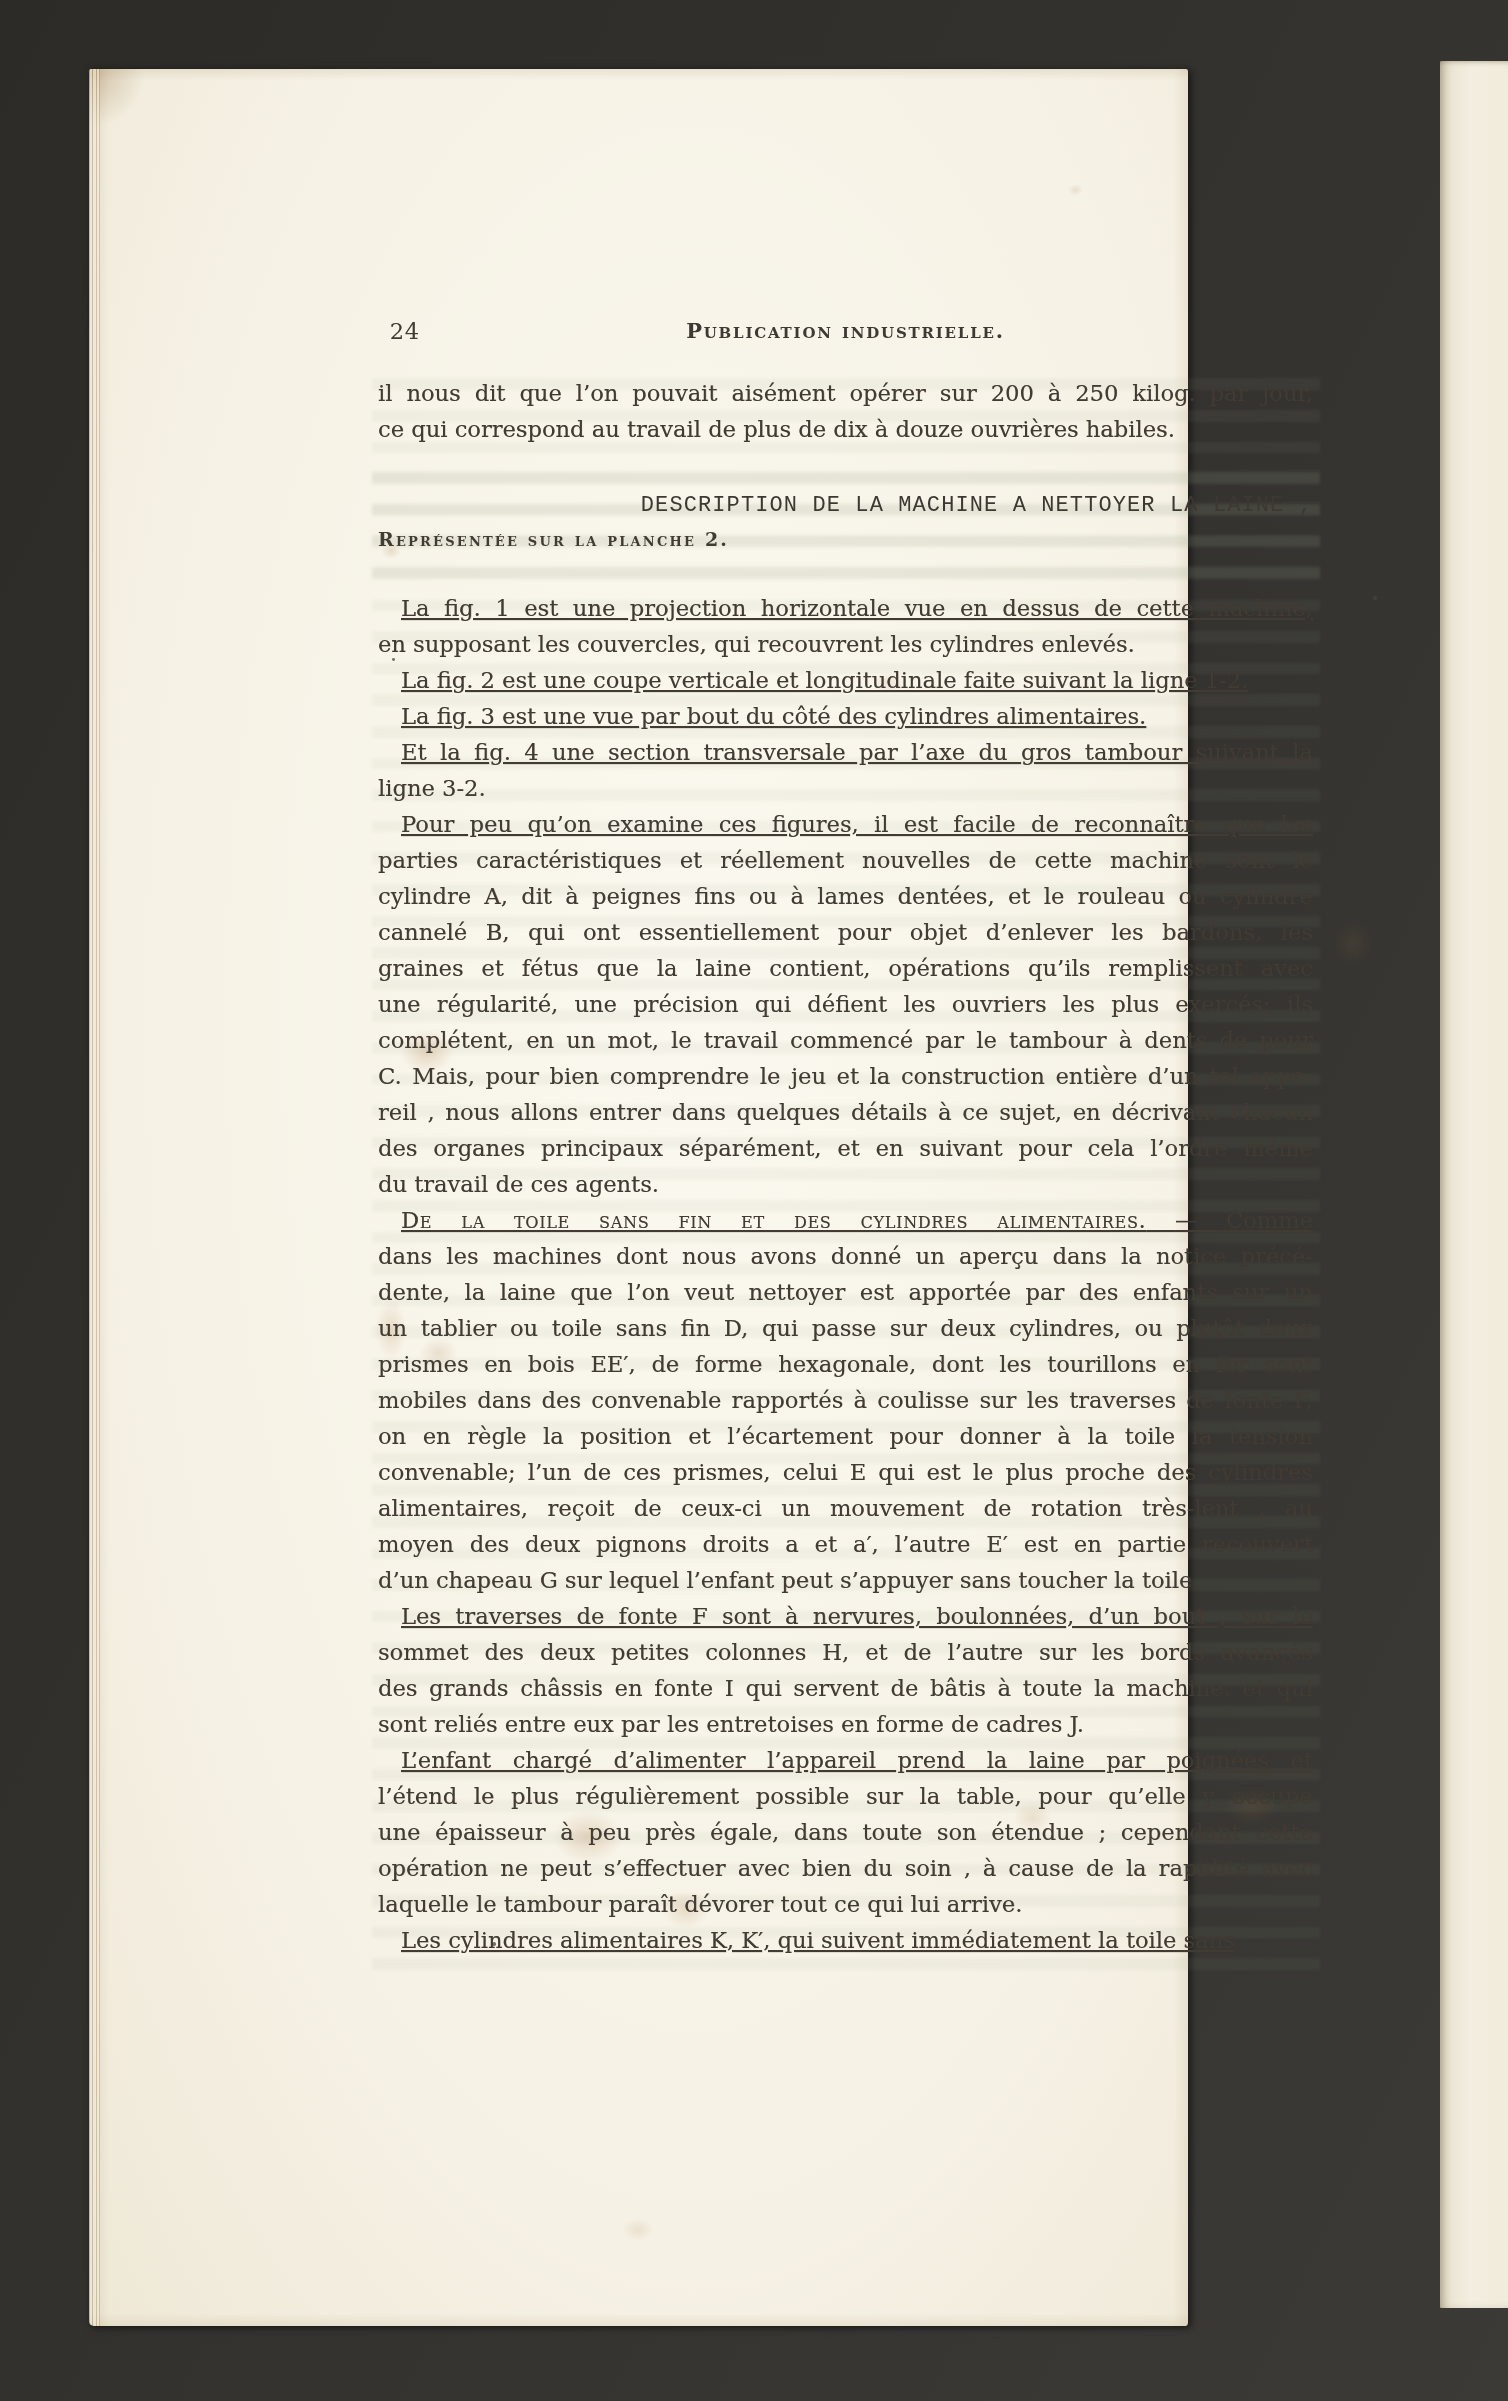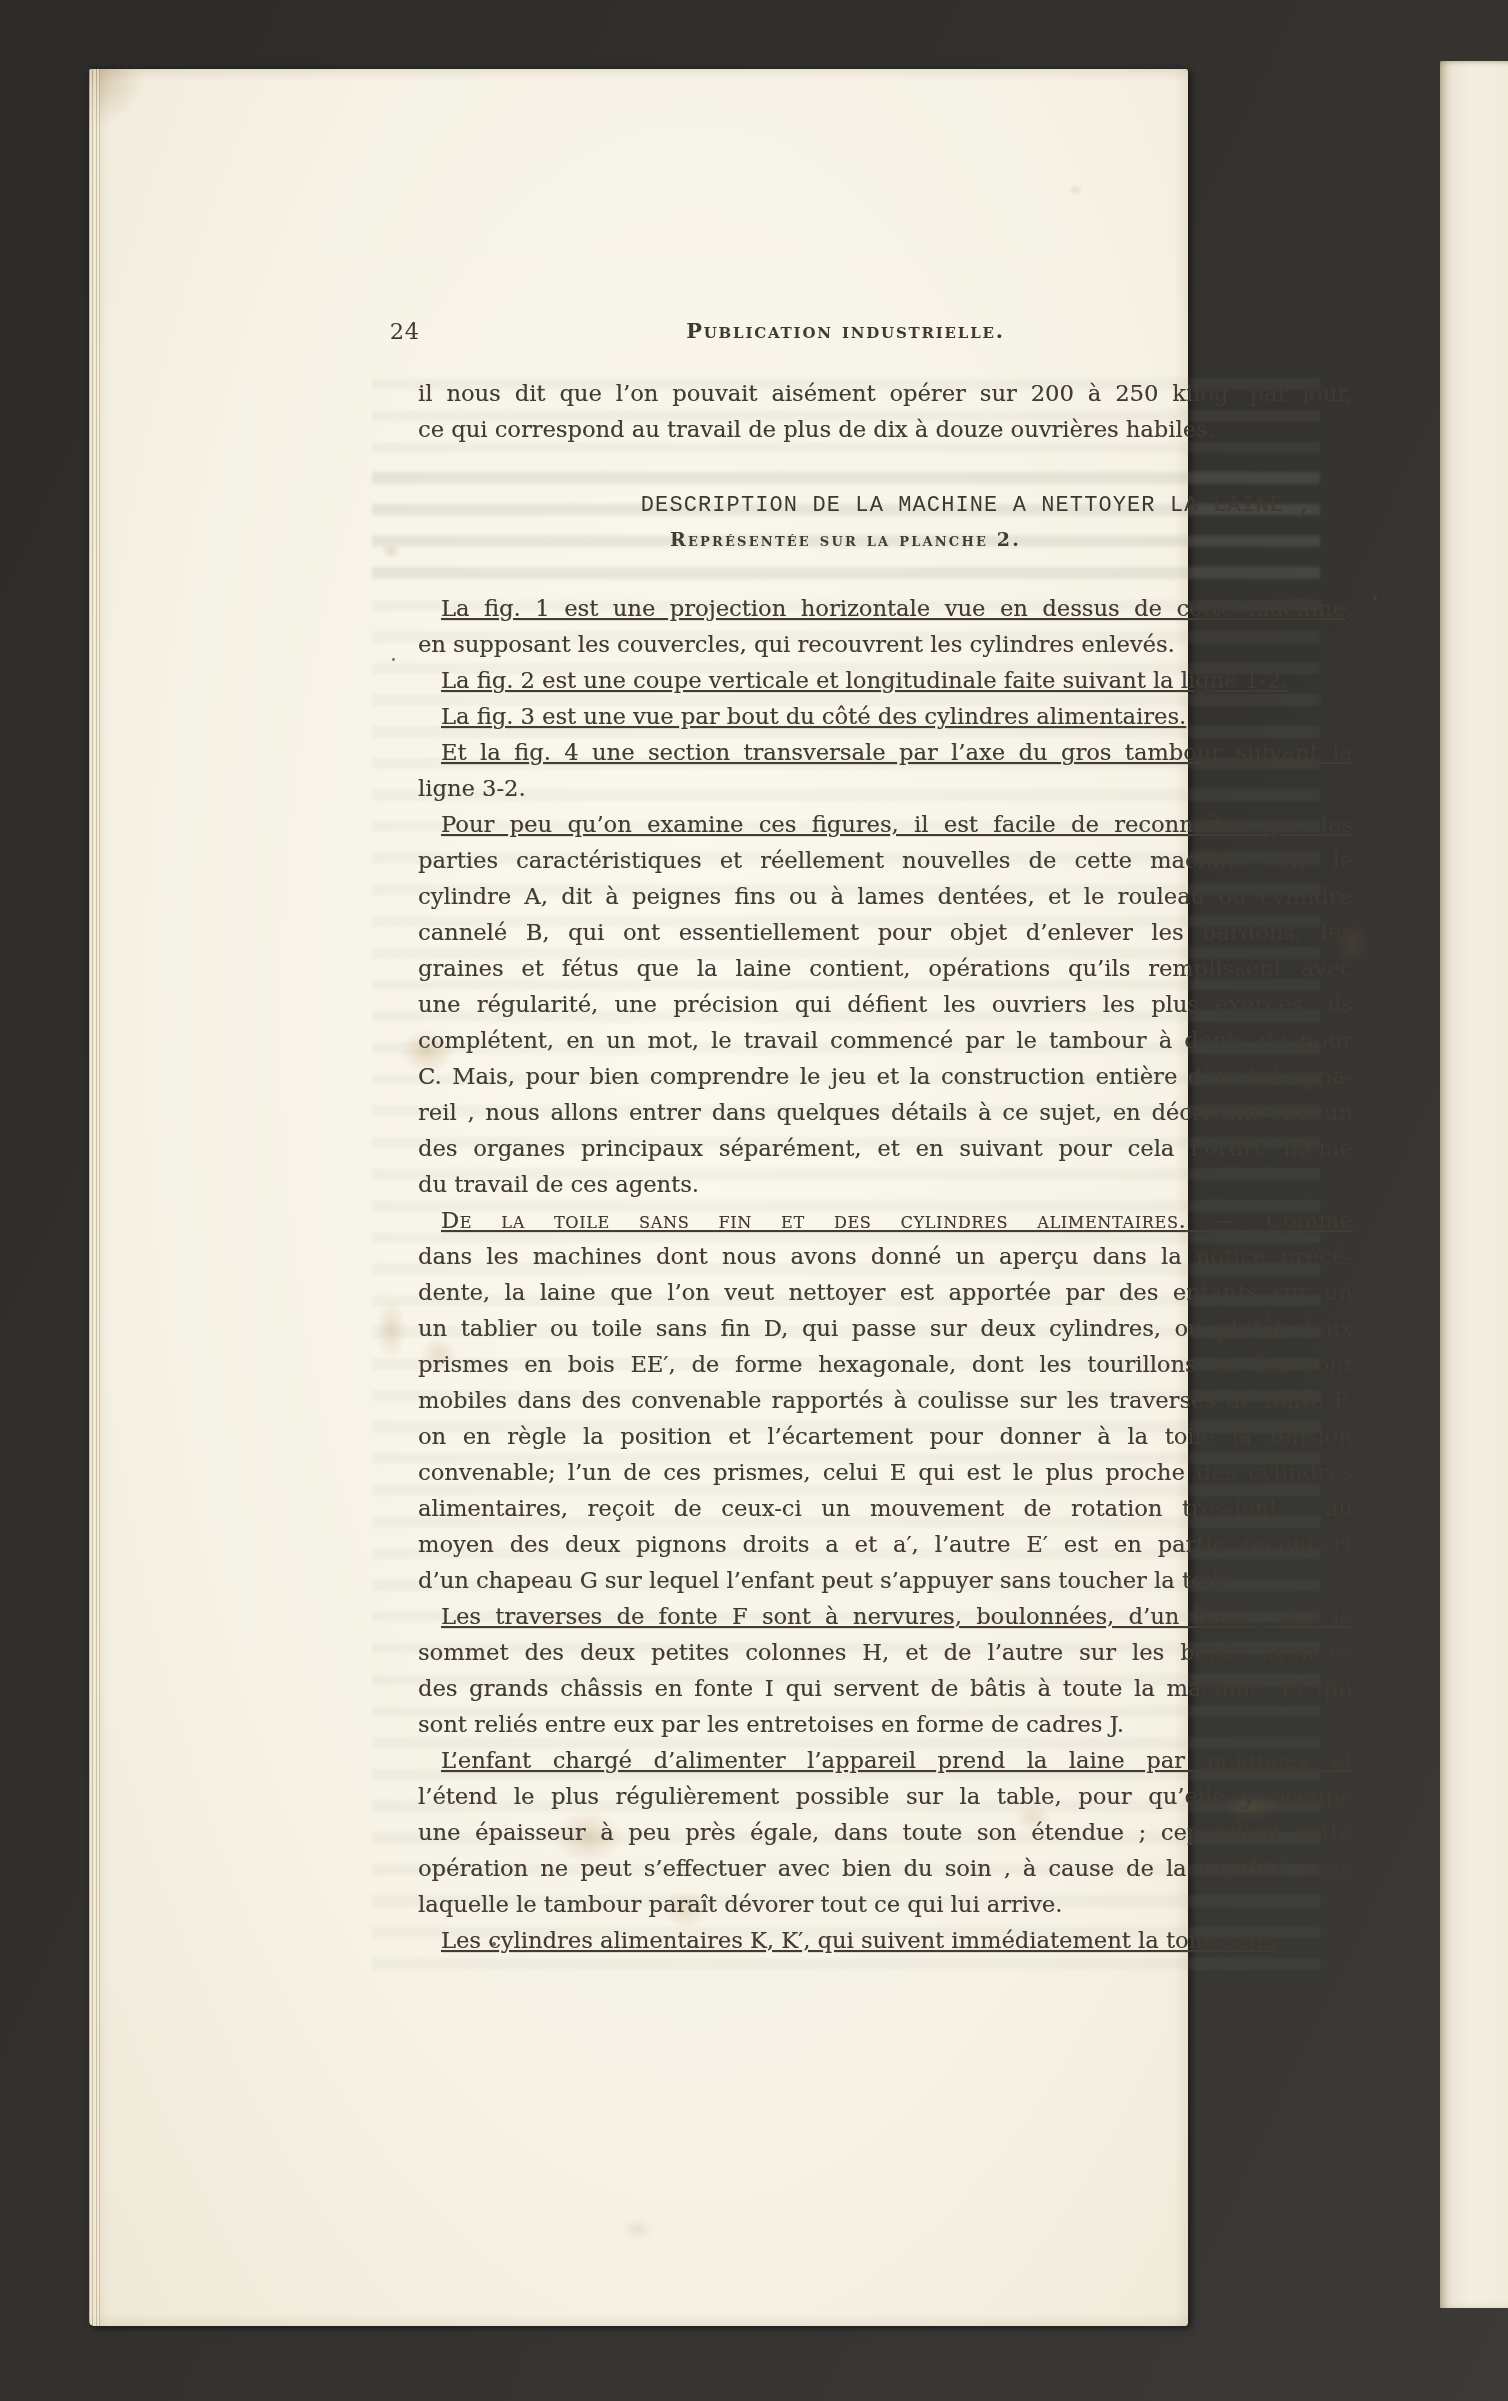--- a/index.html
+++ b/index.html
@@ -36,28 +36,28 @@
     box-shadow: inset 7.3px 0 10.2px -5.8px rgba(90,70,40,.55), inset 0 4.4px 5.8px -4.4px rgba(90,70,40,.4);
     border-radius:1.5px;
   }
   
   .headrow { position:absolute; left:289px; top:249px; width:935px; height:31px; }
   .folio   { position:absolute; left:11.7px; top:0; font-size:22.6px; letter-spacing:0.7px; }
   .runhead {
     text-align:center; font-variant:small-caps; font-weight:700;
     font-size:21px; letter-spacing:1.8px; color:#3e3933;
   }
-  .textcol { position:absolute; left:289px; width:935px;margin-left:40px; }
+  .textcol { position:absolute; left:289px; width:935px; }
   .intro   { top:306px; }
   .h1 {
     position:absolute; left:289px; top:424px; width:935px; text-align:right;
     font-size:22px; letter-spacing:1.1px; color:#3d3832;font-family:Liberation Mono, monospace;
   }
   .h2 {
-    position:absolute; left:289px; top:459px; width:935px; text-align:center;
+    position:absolute; left:289px; top:459px; width:935px; text-align:left;
     font-variant:small-caps; font-weight:600; font-size:19px; letter-spacing:2.2px;
   }
   .flow { top:521px; }
   .ln {
     line-height:36px; font-size:22.6px;
     text-align:justify; text-align-last:justify;
     text-shadow: 0.3px 0.3px 0.4px rgba(62,52,40,.45);
   }
   .ln.last { text-align-last:left; }
   .ln.ind  { padding-left:23px;text-decoration:underline; }

